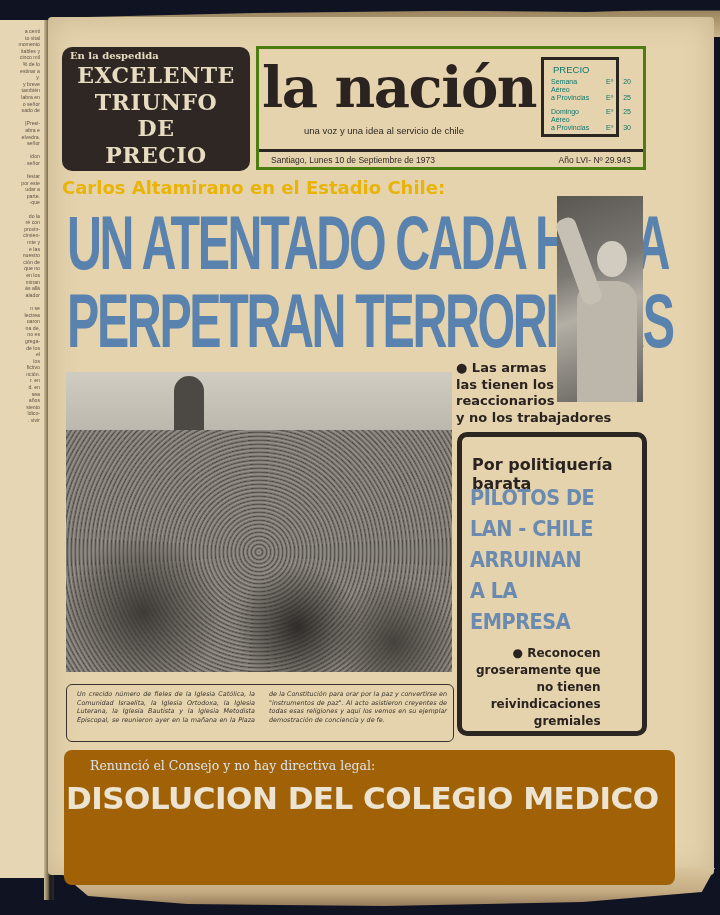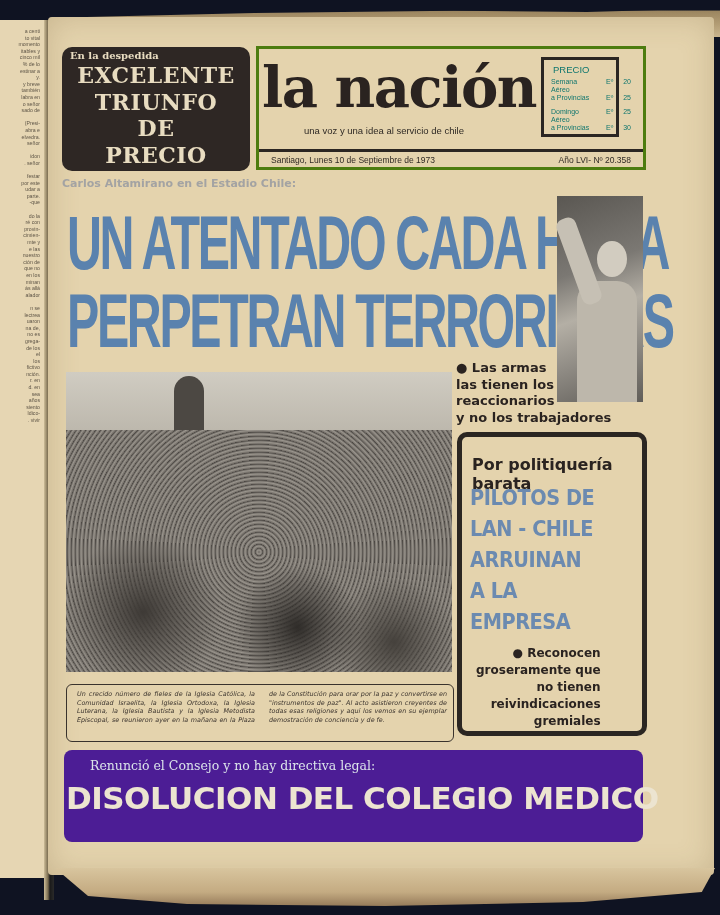--- a/index.html
+++ b/index.html
@@ -84,21 +84,21 @@
       position:absolute; left:541px; top:57px; width:78px; height:80px;
       border:3px solid #2b2622; box-sizing:border-box; background:#e4d3ad;
       color:#0f766e; font-family:"Liberation Sans", sans-serif;
     }
     .price .plabel { position:absolute; left:9px; top:4px; font-size:9.5px; }
     .price .row { position:absolute; left:7px; width:80px; font-size:7px; line-height:8.5px; }
     .price .row .c { position:absolute; left:55px; }
     .price .row .v { position:absolute; right:0; }
     
     .story-kicker {
-      position:absolute; left:62px; top:177px; font-size:11px; font-weight:bold; color:#a3a3a3;
+      position:absolute; left:62px; top:177px; font-size:18px; font-weight:bold; color:#eab308;
     }
     .big-head {
       position:absolute; left:67px; top:196px; width:478px;
       font-family:"Liberation Sans", sans-serif; font-weight:bold; color:#5a82ae;
       text-transform:uppercase;
     }
     .big-head .line {
       display:block; font-size:62px; line-height:78px; letter-spacing:-3px;
       transform:scaleX(0.78) scaleY(1.22); transform-origin:left top; white-space:nowrap;
     }
@@ -145,22 +145,22 @@
     .side-head {
       position:absolute; left:8px; top:46px; font-size:21px; font-weight:bold; color:#6b8ab0;
       line-height:31px; letter-spacing:-0.5px; white-space:pre-line;
       transform:scaleX(0.92); transform-origin:left top;
     }
     .side-bullets {
       position:absolute; left:14px; top:208px; font-size:12px; font-weight:bold; color:#2a2320;
       line-height:17px; white-space:pre-line;text-align:right;
     }
     .banner {
-      position:absolute; left:64px; top:750px; width:579px; height:92px;
-      background:#4c1d95; border-radius:8px;
+      position:absolute; left:64px; top:750px; width:579px; height:135px;
+      background:#a16207; border-radius:8px;padding-left:32px;
     }
     .banner .kicker {
       position:absolute; left:26px; top:8px; font-family:"DejaVu Serif", serif;
       font-size:12.5px; color:#dbe3ea;
     }
     .banner .head {
       position:absolute; left:2px; top:30px; font-size:31px; font-weight:bold; color:#ece4d0;
       letter-spacing:-0.5px; white-space:nowrap;
     }
   </style>
@@ -244,21 +244,21 @@
     <div>DE</div>
     <div>PRECIO</div>
   </div>
 </div>
 
 <div class="masthead">
   <div class="title">la nación</div>
   <div class="slogan">una voz y una idea al servicio de  chile</div>
   <div class="divider"></div>
   <div class="date">Santiago, Lunes 10 de Septiembre de 1973</div>
-  <div class="issue">Año LVI- Nº 20.358</div>
+  <div class="issue">Año LVI- Nº 29.943</div>
 </div>
 
 <div class="price">
   <div class="plabel">PRECIO</div>
   <div class="row" style="top:18px"><span>Semana</span><span class="c">Eº</span><span class="v">20</span></div>
   <div class="row" style="top:26px"><span>Aéreo</span></div>
   <div class="row" style="top:34px"><span>a Provincias</span><span class="c">Eº</span><span class="v">25</span></div>
   <div class="row" style="top:48px"><span>Domingo</span><span class="c">Eº</span><span class="v">25</span></div>
   <div class="row" style="top:56px"><span>Aéreo</span></div>
   <div class="row" style="top:64px"><span>a Provincias</span><span class="c">Eº</span><span class="v">30</span></div>

